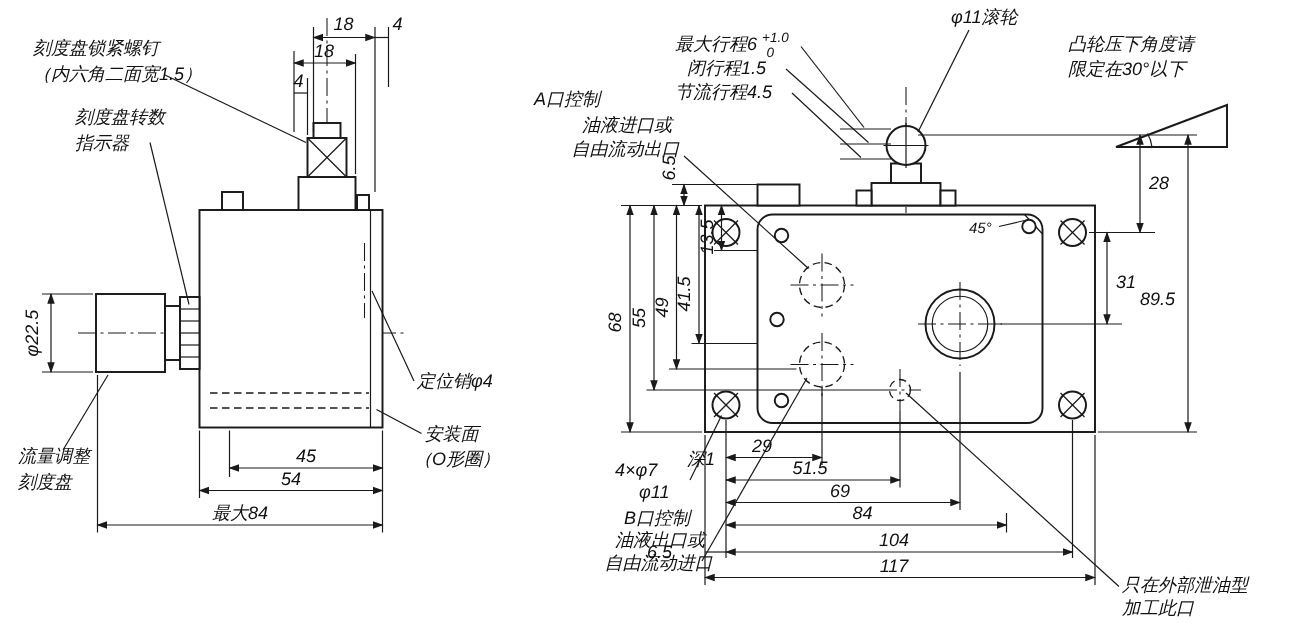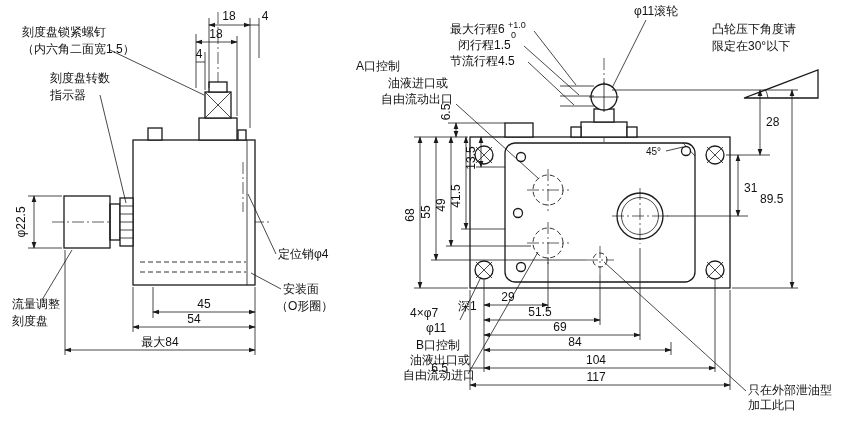--- a/index.html
+++ b/index.html
@@ -1,16 +1,16 @@
 <!DOCTYPE html>
 <html><head>
 <meta charset="utf-8">
 <style>
   html,body{margin:0;padding:0;background:#fff;}
-  .canvas{width:824px;height:422px;position:relative;background:#fff;}
+  .canvas{width:824px;height:422px;position:relative;background:#fff;font-style:italic;}
   svg{font-family:"Liberation Sans","DejaVu Sans",sans-serif;}
   text{fill:#111;font-size:12px;}
   .sm{font-size:9px;}
   .md{font-size:10px;}
   .ln{stroke:#1a1a1a;stroke-width:1.3;fill:none;}
   .lnf{stroke:#1a1a1a;stroke-width:1.3;fill:#fff;}
   .thin{stroke:#1a1a1a;stroke-width:0.8;fill:none;}
   .dim{stroke:#1a1a1a;stroke-width:0.8;fill:none;}
   .cl{stroke:#1a1a1a;stroke-width:0.7;stroke-dasharray:12 3 2 3;fill:none;}
   .hid{stroke:#1a1a1a;stroke-width:0.9;stroke-dasharray:5 3;fill:none;}

